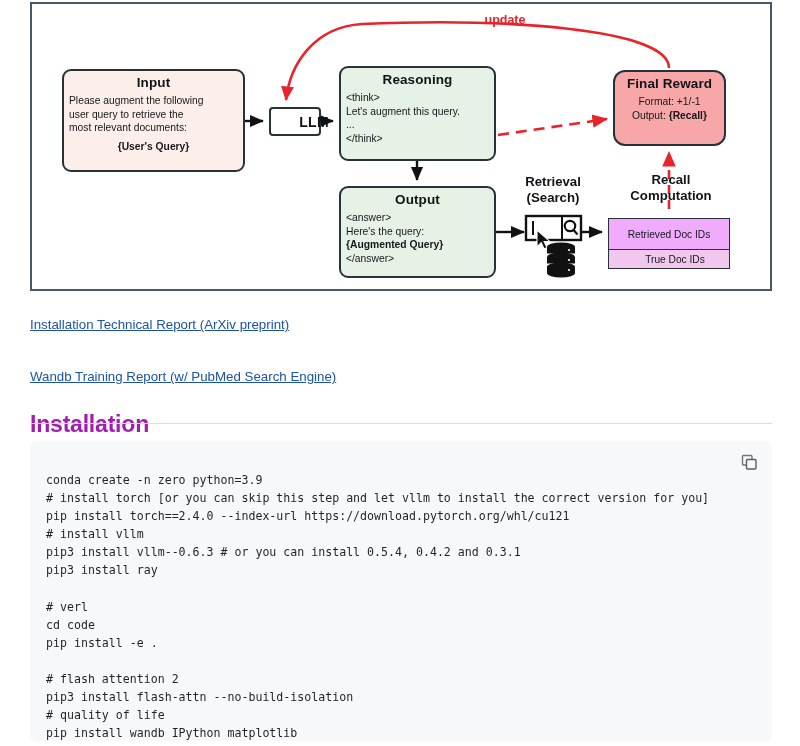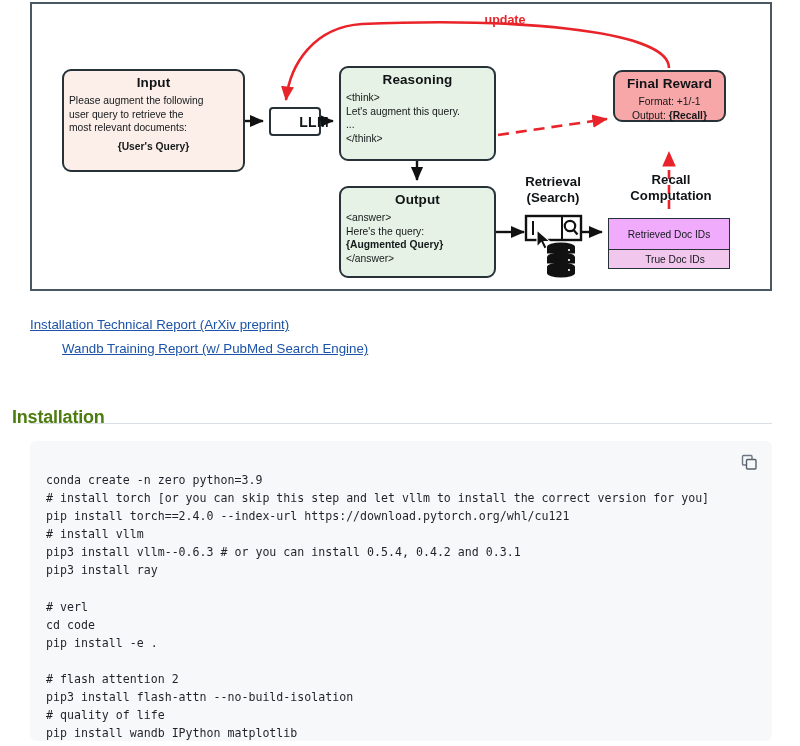--- a/index.html
+++ b/index.html
@@ -51,21 +51,21 @@
     line-height: 1.33;
     color: #14181b;
     white-space: nowrap;
   }
   .fbox .fline.b { font-weight: bold; }
   .fbox .fline.center { text-align: center; }
 
   #box-input    { left: 30px;  top: 65px;  width: 183px; height: 103px; background: #fcefe9; }
   #box-reasoning{ left: 307px; top: 62px;  width: 157px; height: 95px;  background: #e6f2e5; }
   #box-output   { left: 307px; top: 182px; width: 157px; height: 92px;  background: #e6f2e5; }
-  #box-reward   { left: 581px; top: 66px;  width: 113px; height: 52px;  background: #f7a7a8; }
+  #box-reward   { left: 581px; top: 66px;  width: 113px; height: 76px;  background: #f7a7a8; border-radius: 12px; }
 
   #box-llm {
     position: absolute;
     left: 237px; top: 103px; width: 52px; height: 29px;
     box-sizing: border-box;
     border: 2.2px solid #263238;
     border-radius: 4px;
     background: #ffffff;
     display: flex; align-items: center; justify-content: center;
     font-weight: bold; font-size: 14px; color: #101417;
@@ -106,30 +106,30 @@
   
   .doclink {
     position: absolute;
     left: 30px;
     color: #1c53a8;
     font-size: 13.3px;
     text-decoration: underline;
     cursor: pointer;
   }
   #link-arxiv { top: 317px; }
-  #link-wandb { top: 341px; margin-left: 32px; }
+  #link-wandb { top: 369px; }
 
   
   #heading-installation {
     position: absolute;
-    left: 12px;
+    left: 30px;
     top: 392px;
-    font-size: 18px;
+    font-size: 23px;
     font-weight: bold;
-    color: #4d7c0f;
+    color: #a21caf;
     letter-spacing: -.2px;
   }
   #heading-rule {
     position: absolute;
     left: 30px;
     top: 423px;
     width: 742px;
     height: 1px;
     background: #d8dee4;
   }

